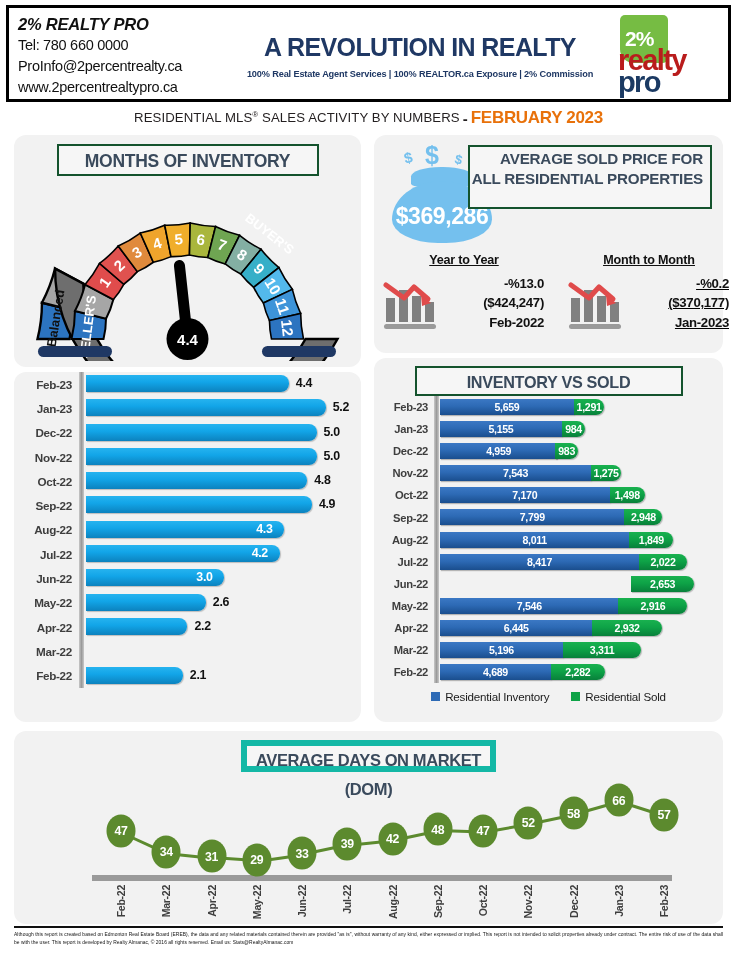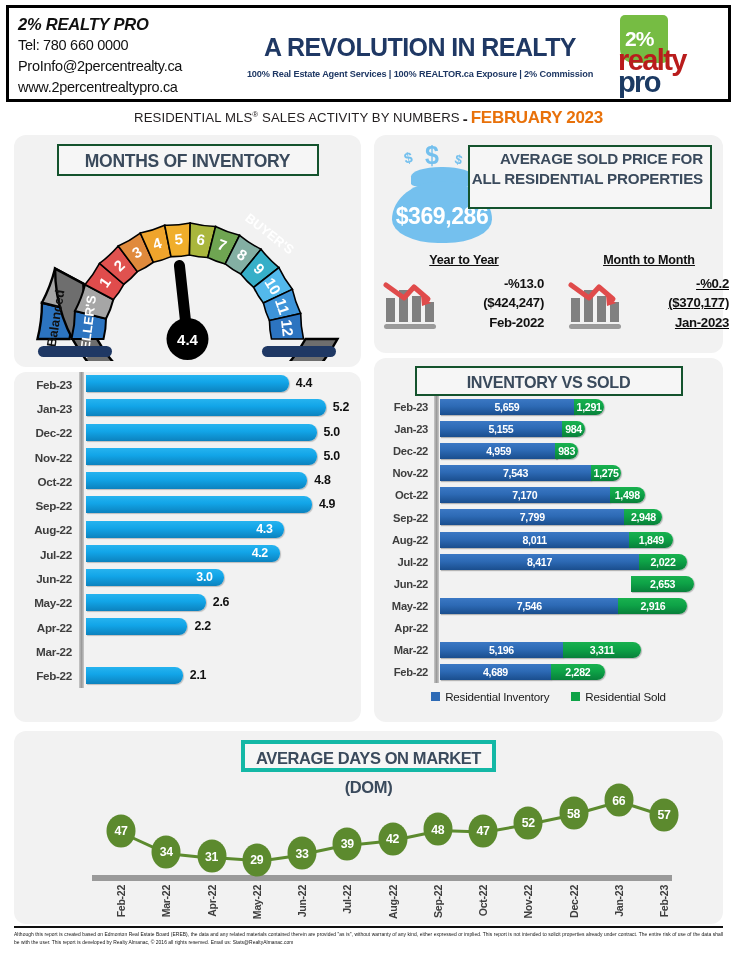--- a/index.html
+++ b/index.html
@@ -191,21 +191,21 @@
   .lg-item { display: flex; align-items: center; gap: 5px; }
   .lg-sw { width: 9px; height: 9px; }
   .lg-inv { background: #2D6AB5; }
   .lg-sold { background: #0EA347; }
   .lg-txt { font-size: 11.6px; color: #1B1B1B; letter-spacing: -0.2px; }
 
   
   #panel-dom { left: 14px; top: 731px; width: 709px; height: 193px; }
   #dom-title {
     margin: 9px auto 0 auto; width: 255px; height: 32px;
-    border: 4px solid #14b8a6;
+    border: 6px solid #14b8a6;
     font-size: 16.5px; line-height: 29px; letter-spacing: -0.4px;
   }
   .dom-plot { position: relative; width: 709px; height: 104px; margin-top: 6px; }
   .dom-node {
     position: absolute; width: 29px; height: 33px; border-radius: 50%;
     background: #5C8A2E;
     display: flex; align-items: center; justify-content: center;
     color: #fff; font-size: 12.3px; font-weight: bold; letter-spacing: -0.3px;
     transform: translate(-50%, -50%); z-index: 3;
   }
@@ -556,20 +556,24 @@
         <div class="ivs-label">May-22</div>
         <div class="ivs-axis"></div>
         <div class="ivs-track">
           <div class="ivs-seg ivs-inv" style="width: 178.479px;">7,546</div>
           <div class="ivs-seg ivs-sold" style="left: 179.479px; width: 68.9697px;">2,916</div>
         </div>
       </div>
       <div class="ivs-row">
         <div class="ivs-label">Apr-22</div>
         <div class="ivs-axis"></div>
+        <div class="ivs-track">
+          <div class="ivs-seg ivs-inv" style="width: 152.438px;">6,445</div>
+          <div class="ivs-seg ivs-sold" style="left: 153.438px; width: 69.3482px;">2,932</div>
+        </div>
       </div>
       <div class="ivs-row">
         <div class="ivs-label">Mar-22</div>
         <div class="ivs-axis"></div>
         <div class="ivs-track">
           <div class="ivs-seg ivs-inv" style="width: 122.897px;">5,196</div>
           <div class="ivs-seg ivs-sold" style="left: 123.897px; width: 78.3123px;">3,311</div>
         </div>
       </div>
       <div class="ivs-row">

